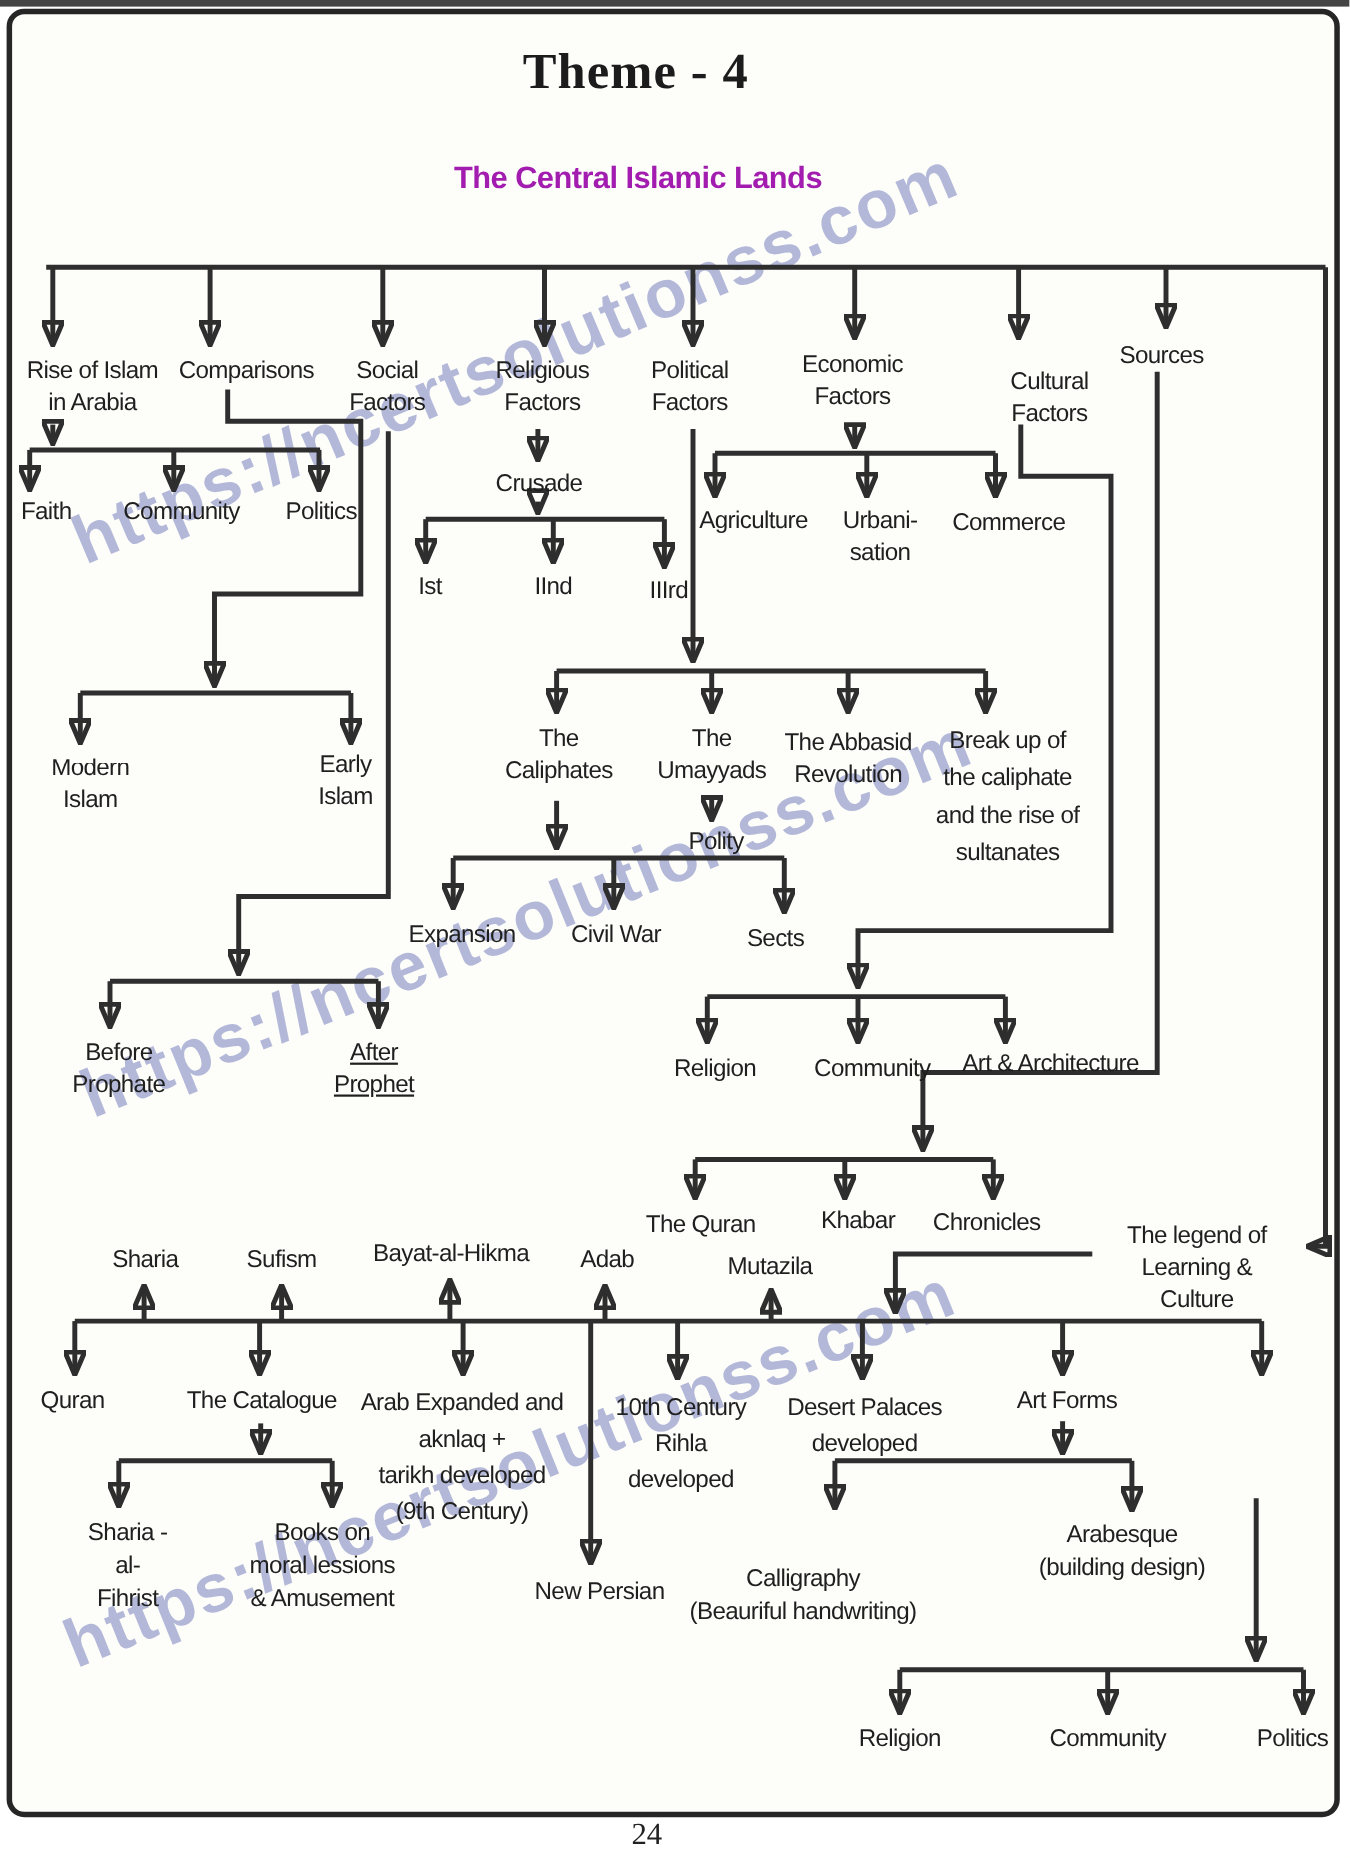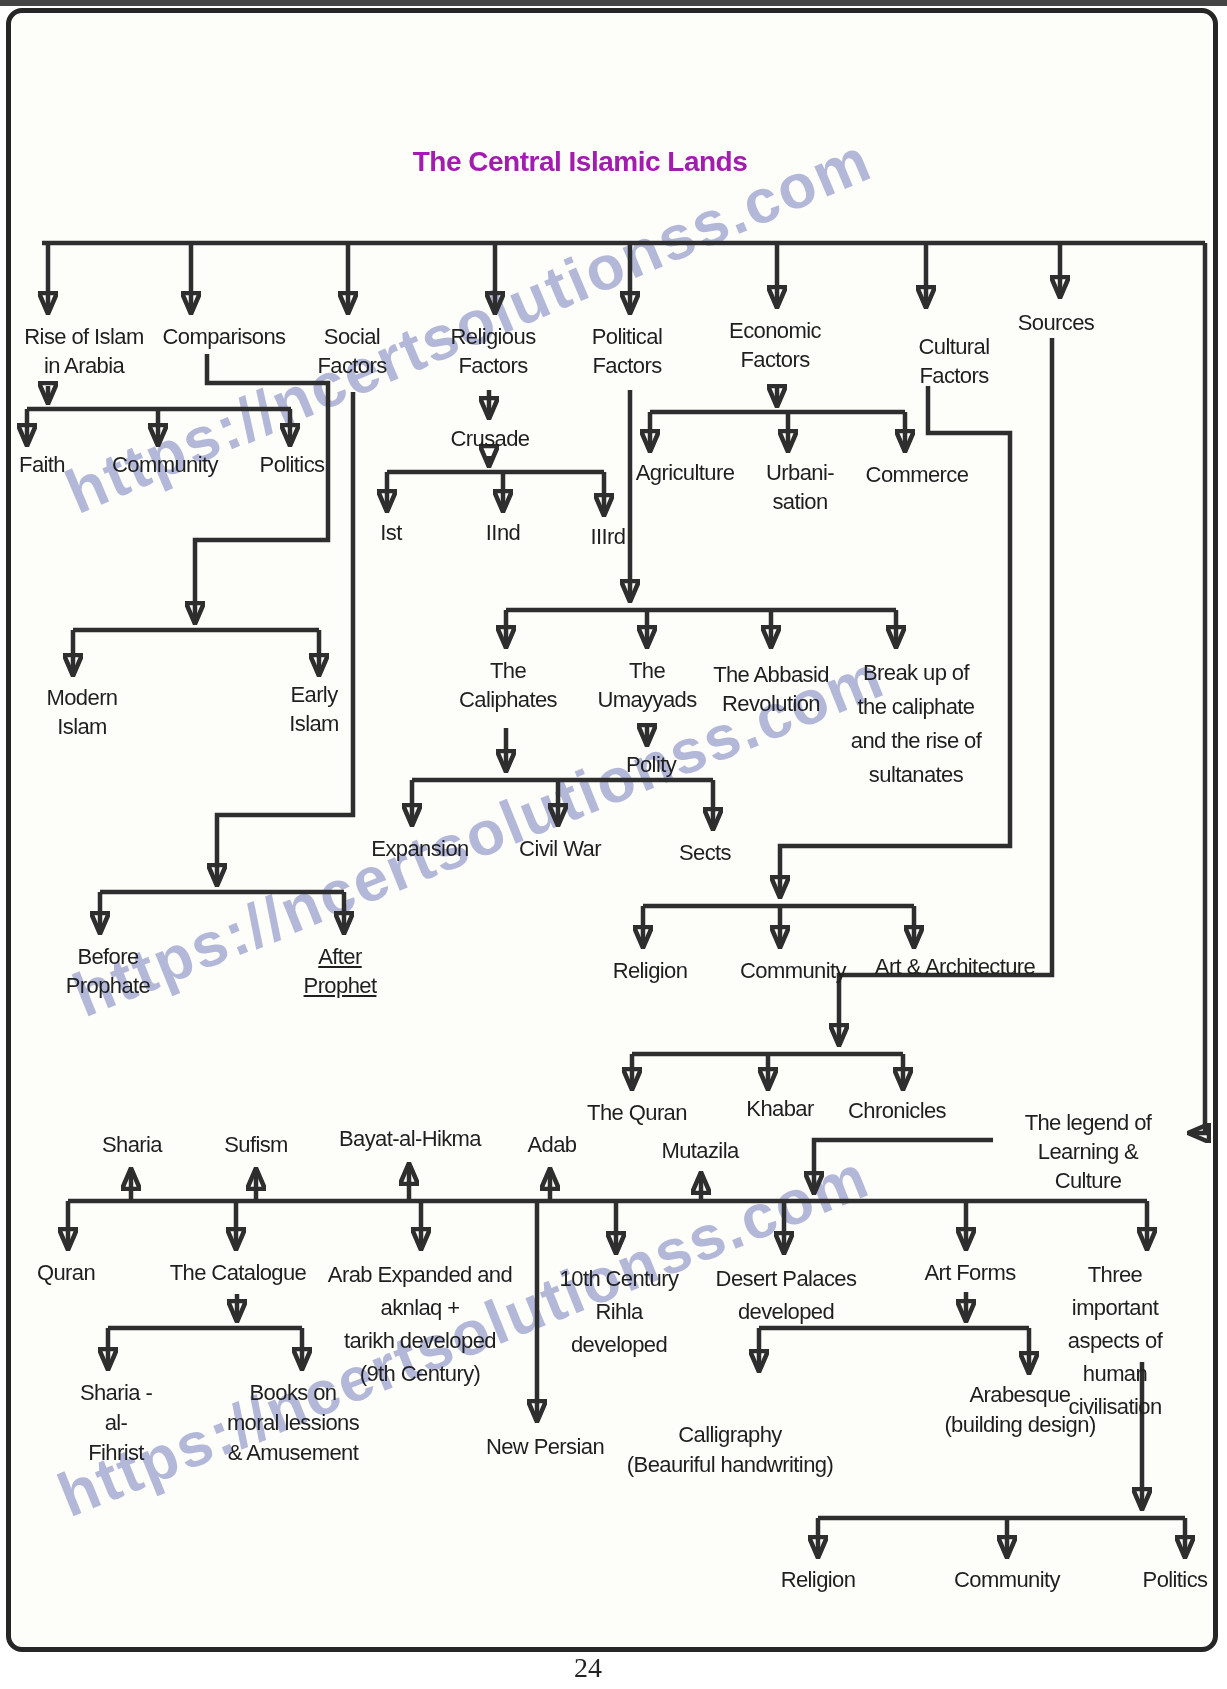--- a/index.html
+++ b/index.html
@@ -109,20 +109,21 @@
     <path d="M302,1328 V1368" marker-end="url(#ah)"></path>
     <path d="M966,1292 V1320" marker-end="url(#ah)"></path>
     <path d="M759,1328 V1370" marker-end="url(#ah)"></path>
     <path d="M1029,1328 V1372" marker-end="url(#ah)"></path>
     <path d="M1142,1362 V1508" marker-end="url(#ah)"></path>
     <path d="M818,1518 V1556" marker-end="url(#ah)"></path>
     <path d="M1007,1518 V1556" marker-end="url(#ah)"></path>
     <path d="M1185,1518 V1556" marker-end="url(#ah)"></path>
   </svg>
 
+  <div class="title" style="left:578px;top:38px;">Theme - 4</div>
   <div class="subtitle" style="left:580px;top:146px;">The Central Islamic Lands</div>
 
   <div class="lbl" style="left:84px;top:322px;">Rise of Islam
 in Arabia</div>
   <div class="lbl" style="left:224px;top:322px;">Comparisons</div>
   <div class="lbl" style="left:352px;top:322px;">Social
 Factors</div>
   <div class="lbl" style="left:493px;top:322px;">Religious
 Factors</div>
   <div class="lbl" style="left:627px;top:322px;">Political
@@ -193,23 +194,20 @@
   <div class="lbl lh33" style="left:420px;top:1258px;">Arab Expanded and
 aknlaq +
 tarikh developed
 (9th Century)</div>
   <div class="lbl lh33" style="left:619px;top:1262px;">10th Century
 Rihla
 developed</div>
   <div class="lbl lh33" style="left:786px;top:1262px;">Desert Palaces
 developed</div>
   <div class="lbl" style="left:970px;top:1258px;">Art Forms</div>
-  <div class="lbl lh33" style="left:1115px;top:1258px;">Three important
-aspects of human
-civilisation</div>
 
   <div class="lbl lh30" style="left:116px;top:1378px;">Sharia -
 al-
 Fihrist</div>
   <div class="lbl lh30" style="left:293px;top:1378px;">Books on
 moral lessions
 &amp; Amusement</div>
   <div class="lbl" style="left:545px;top:1432px;">New Persian</div>
   <div class="lbl lh30" style="left:730px;top:1380px;margin-top:40px;">Calligraphy
 (Beauriful handwriting)</div>

